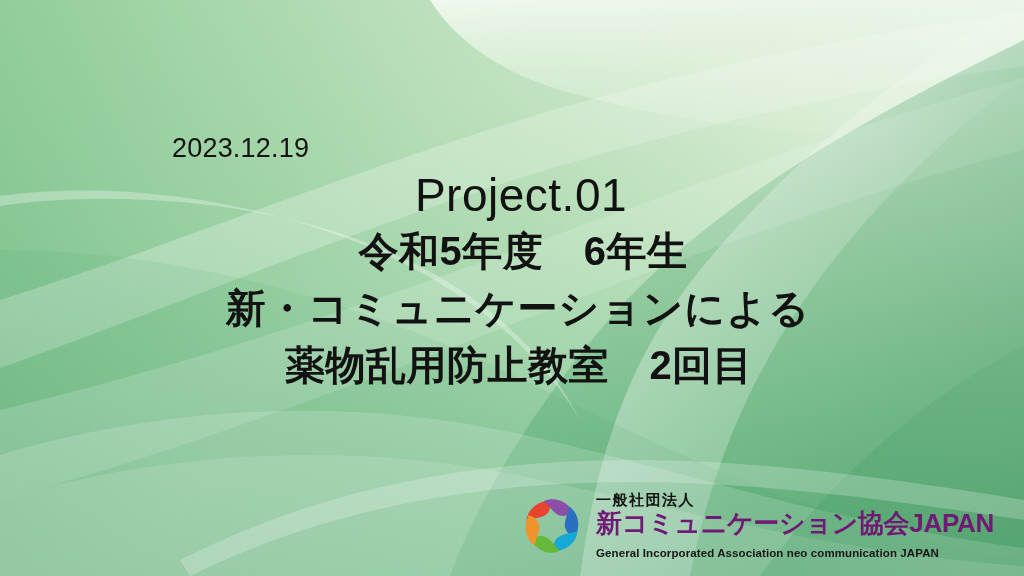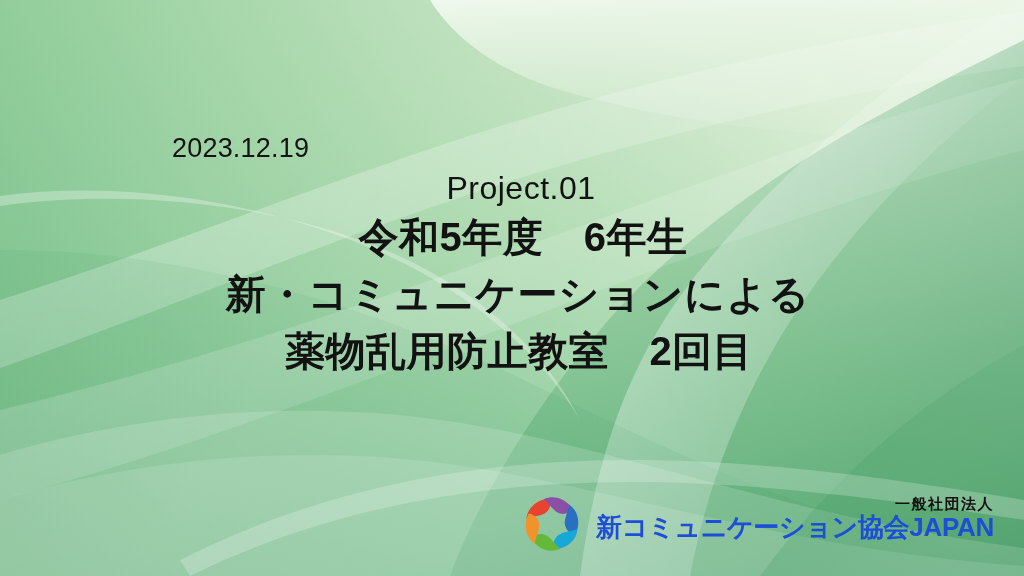--- a/index.html
+++ b/index.html
@@ -56,21 +56,21 @@
     text-align: center;
   }
 
   .title-line {
     color: #121212;
     white-space: nowrap;
     line-height: 1.0;
   }
 
   .line-project {
-    font-size: 32px;
+    font-size: 46px;
     font-weight: 400;
     letter-spacing: 0.5px;
     padding-left: 18px;
     margin-bottom: 13px;
   }
 
   .line-jp {
     font-size: 40px;
     font-weight: 700;
     letter-spacing: 0.5px;
@@ -95,35 +95,34 @@
     width: 72px;
     height: 64px;
     flex: 0 0 auto;
   }
 
   .logo-text {
     display: flex;
     flex-direction: column;
     justify-content: center;
     line-height: 1;
-    align-items: flex-end;
   }
 
   .logo-kanji-small {
     font-size: 15px;
     font-weight: 700;
     color: #111111;
     letter-spacing: 1.5px;
     margin-bottom: 3px;
   }
 
   .logo-kanji-main {
     font-size: 26px;
     font-weight: 700;
-    color: #1d4ed8;
+    color: #701a75;
     letter-spacing: -0.3px;
     margin-bottom: 12px;
     white-space: nowrap;
   }
 
   .logo-en {
     font-size: 11.5px;
     font-weight: 700;
     color: #161616;
     letter-spacing: 0.1px;
@@ -272,17 +271,18 @@
           <path d="M -4,-40 C -24,-38 -38,-26 -40,-8 C -30,-12 -20,-12 -12,-16
                    C -4,-21 0,-30 -4,-40 Z" fill="#f0932a"></path>
           <circle cx="-15" cy="-27" r="6" fill="#f0932a"></circle>
         </g>
       </g>
     </svg>
 
     <div class="logo-text">
       <div class="logo-kanji-small">一般社団法人</div>
       <div class="logo-kanji-main">新コミュニケーション協会JAPAN</div>
+      <div class="logo-en">General Incorporated Association neo communication JAPAN</div>
     </div>
 
   </div>
 
 </div>
 
 </body></html>

